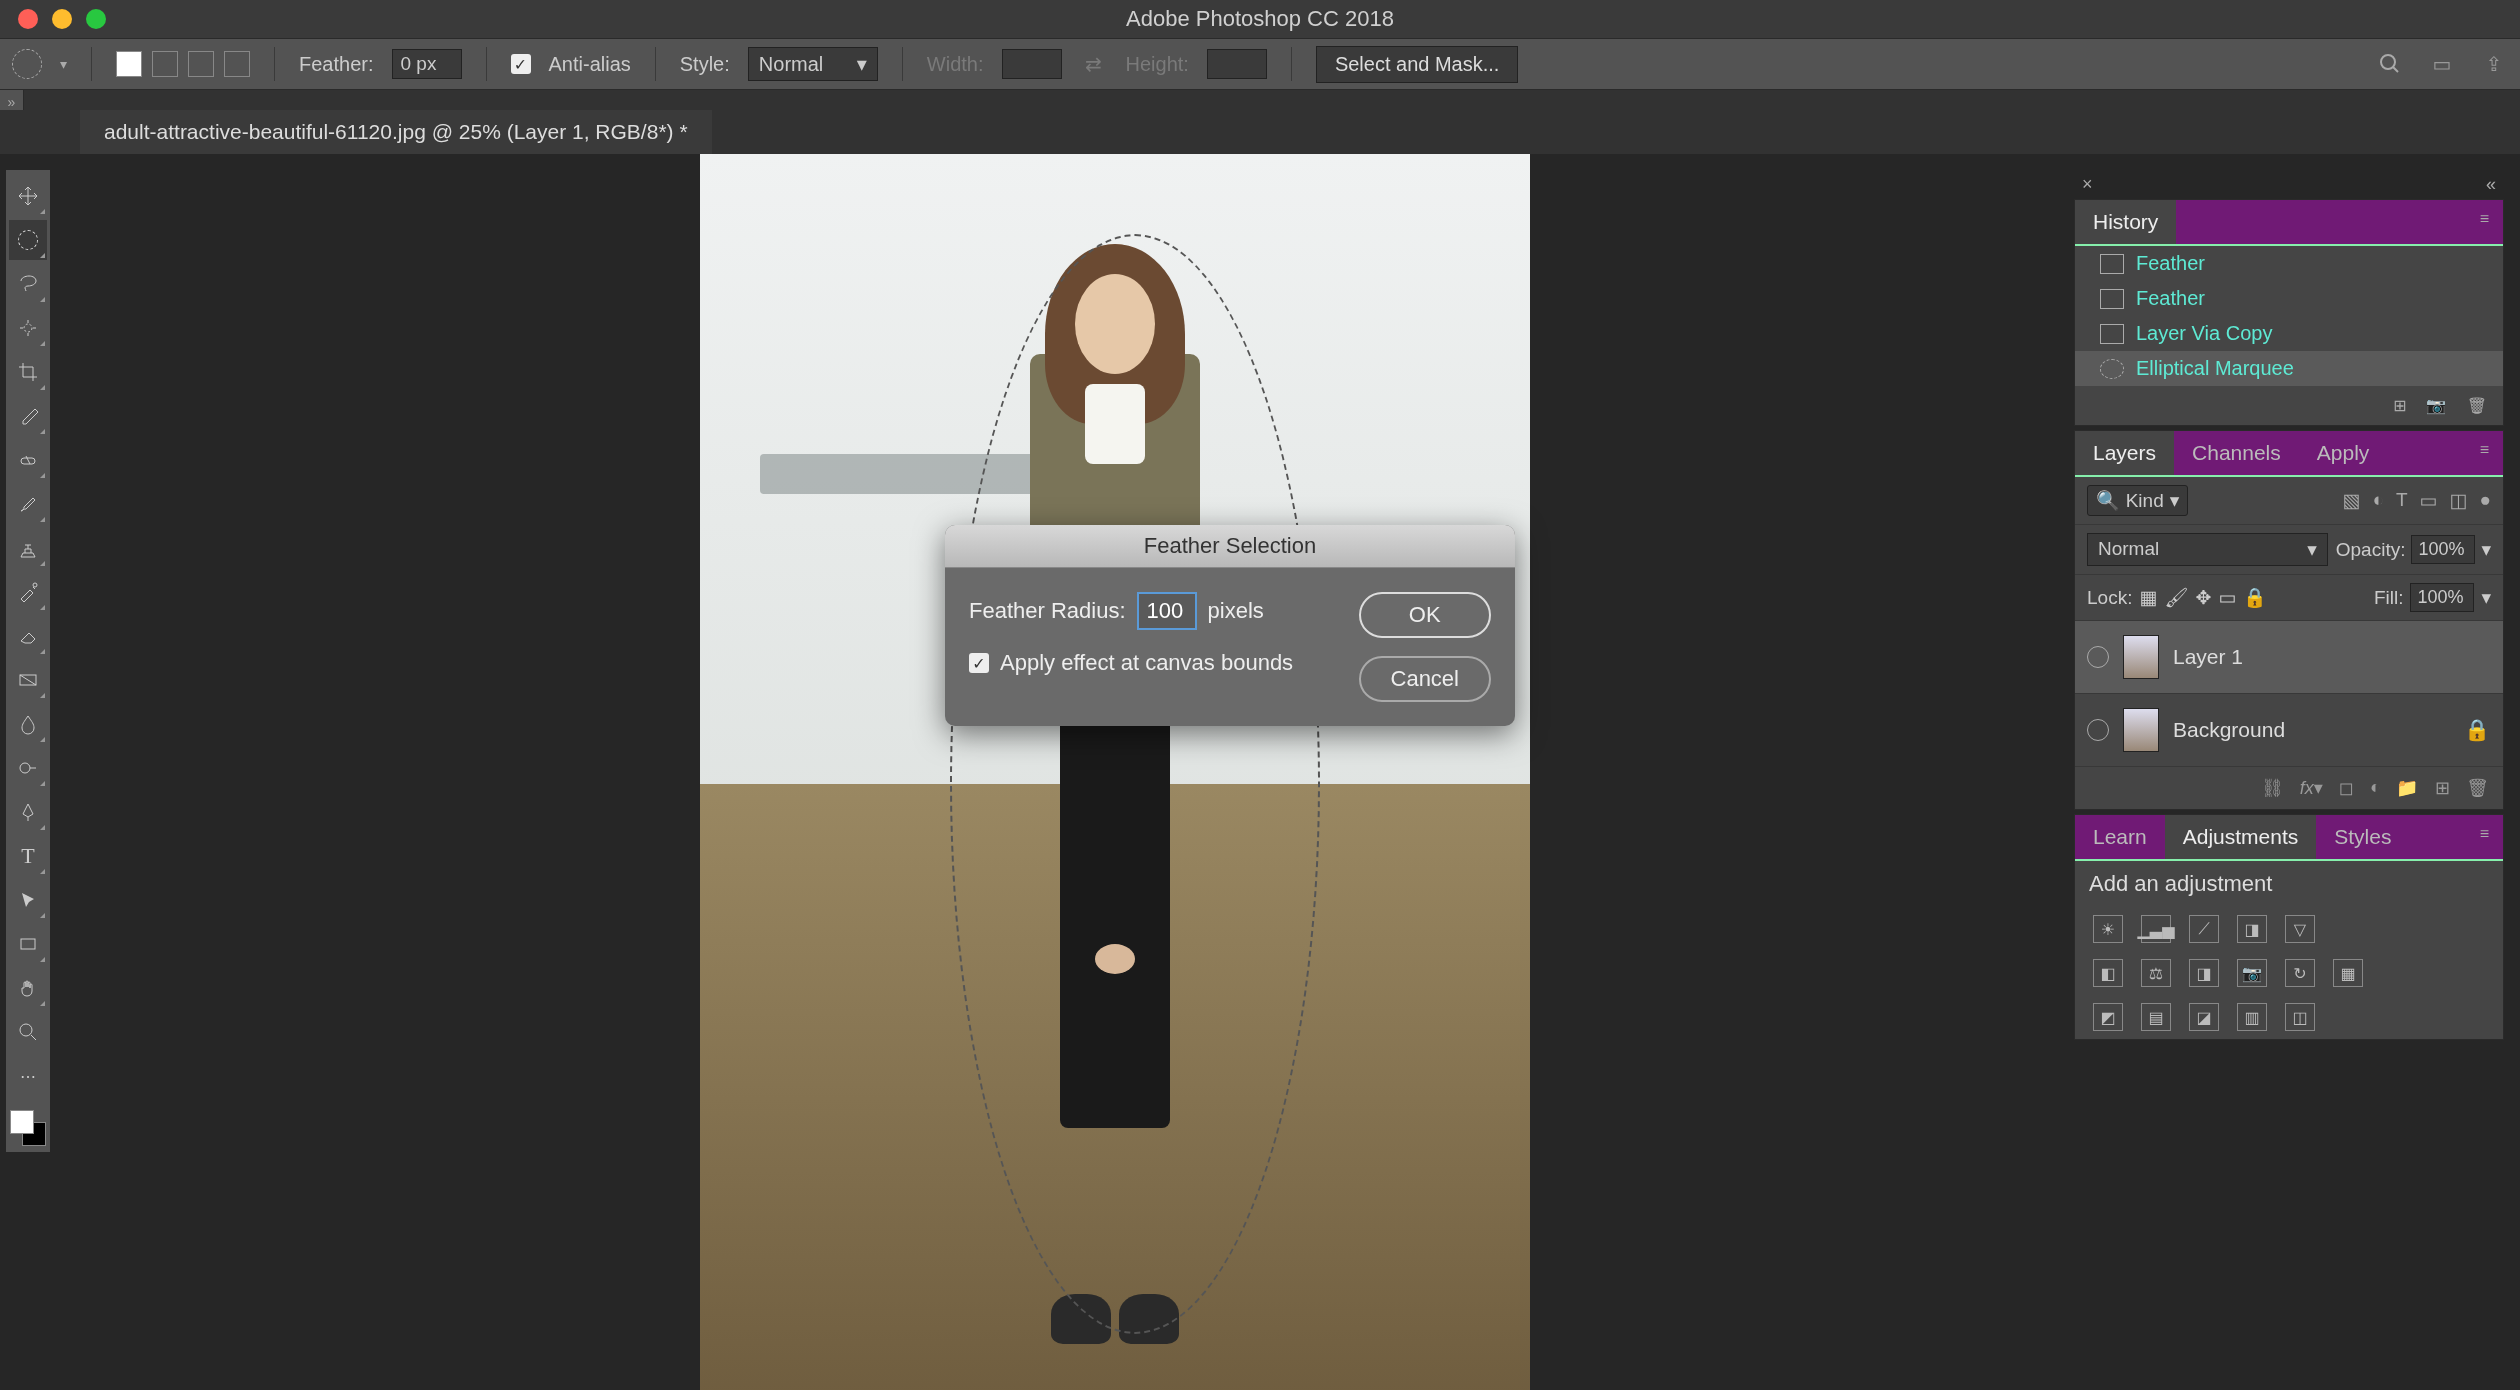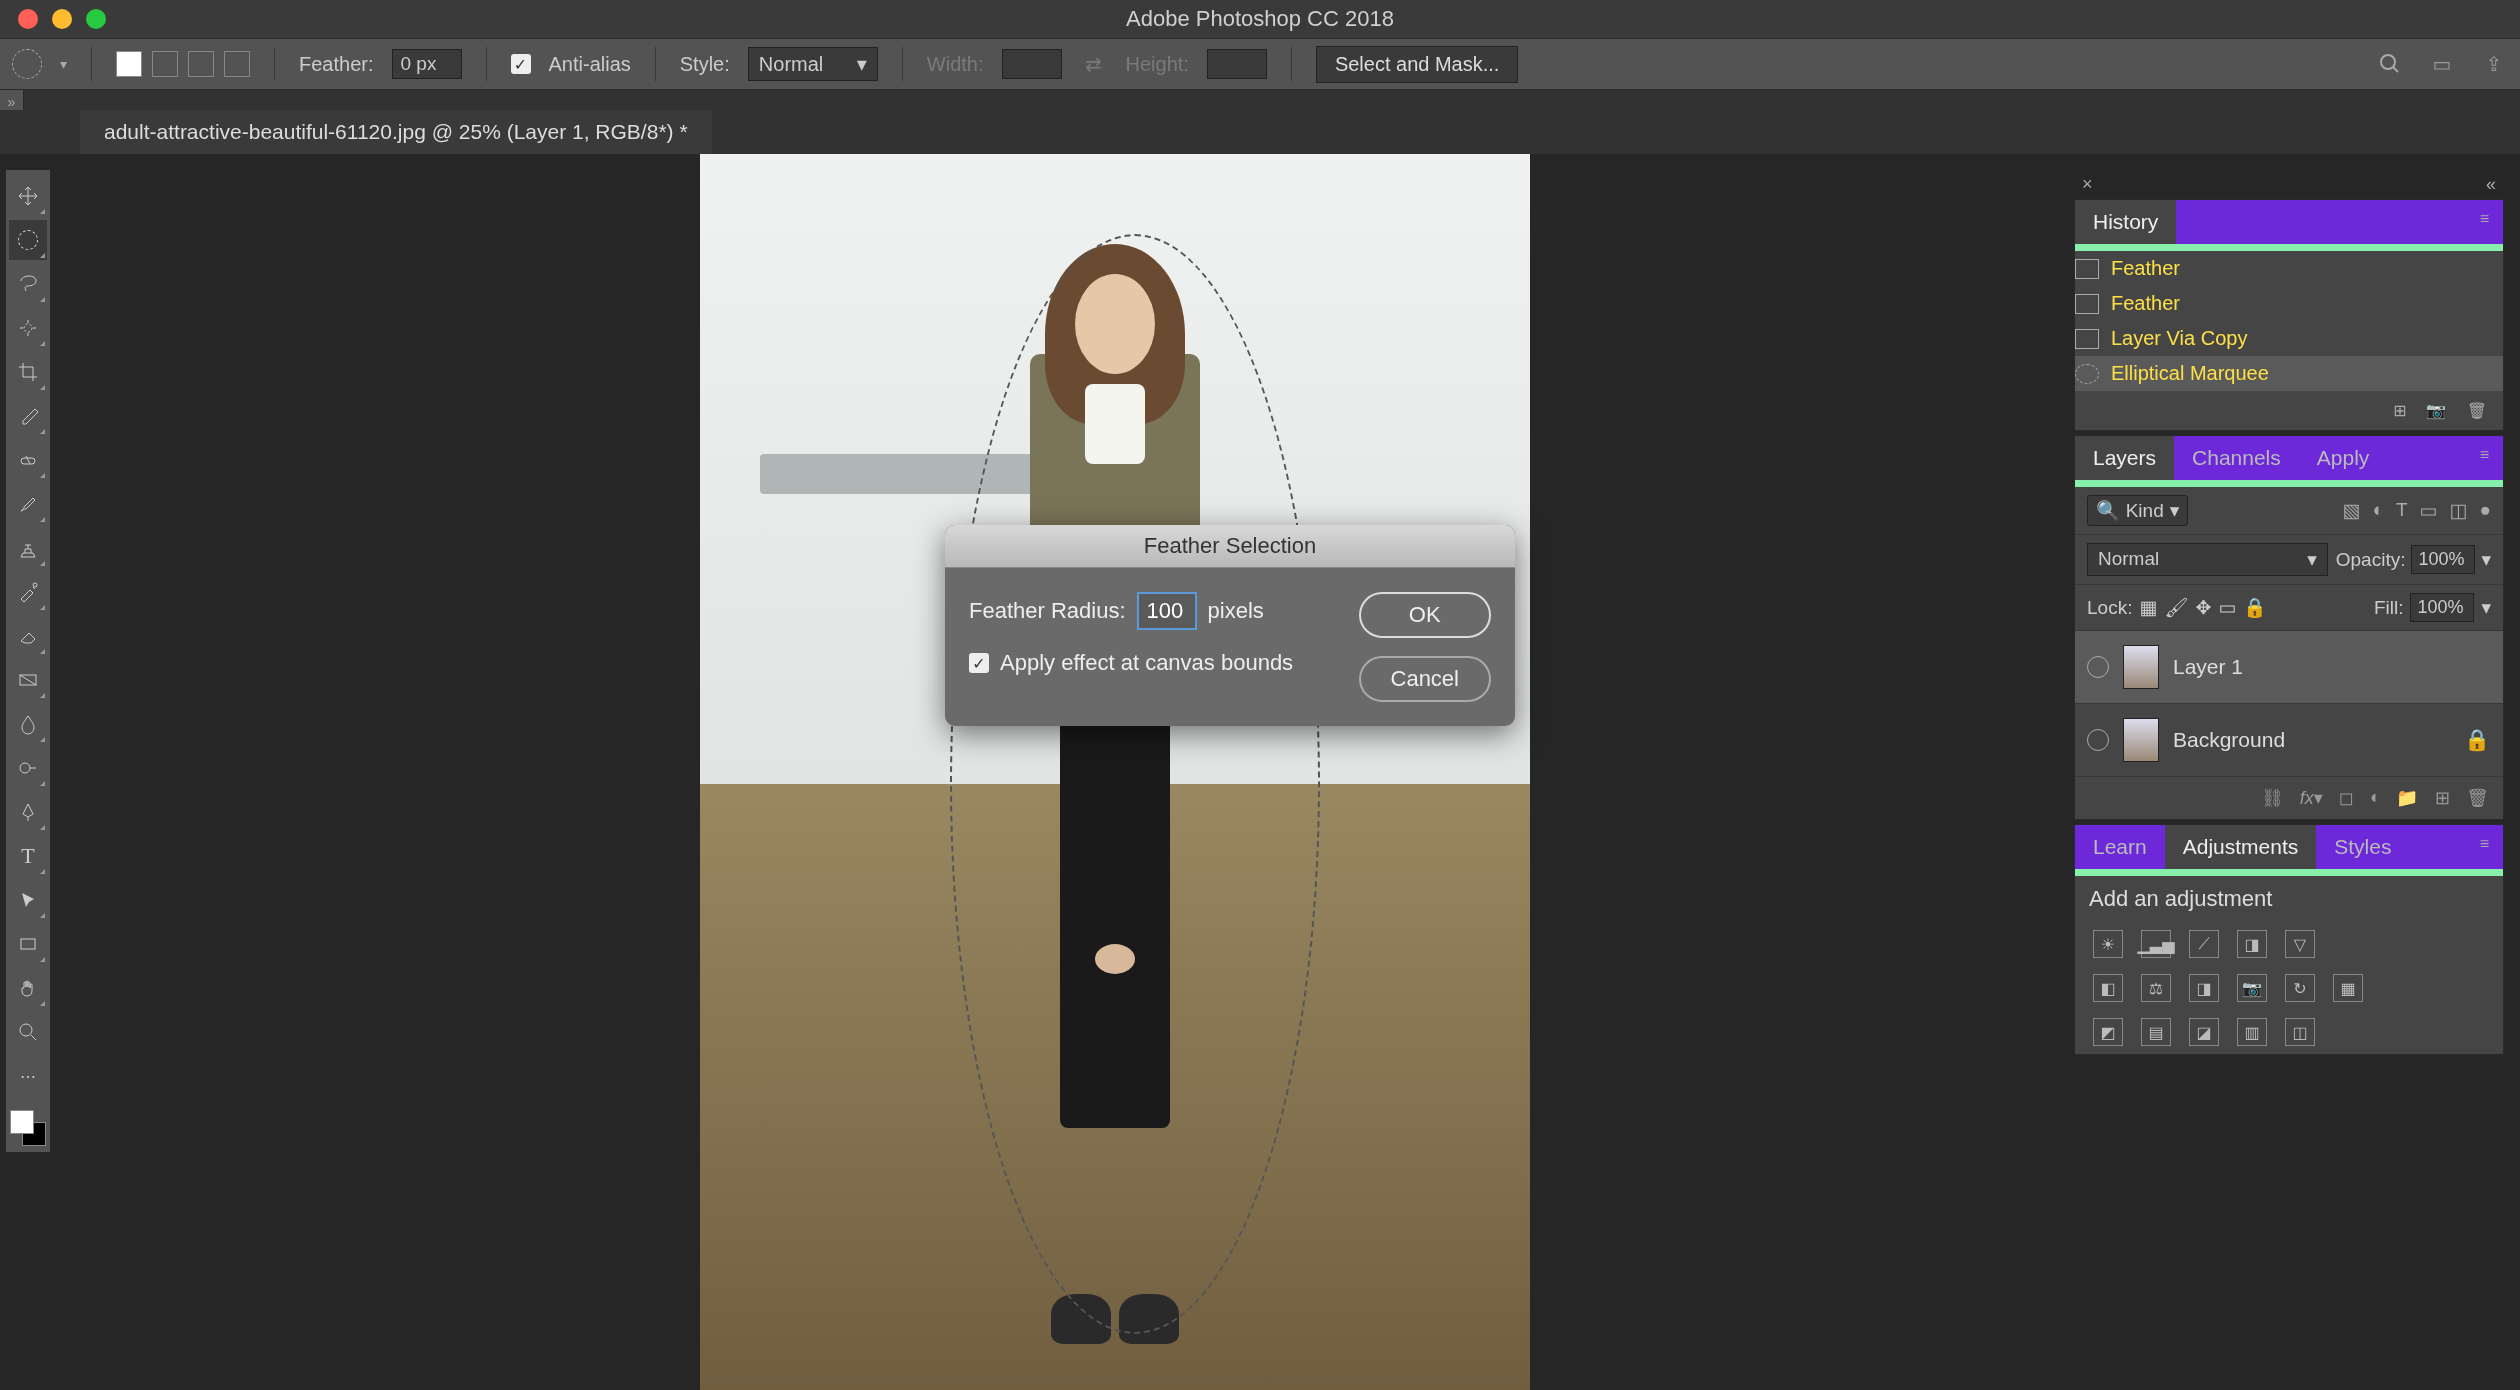--- a/index.html
+++ b/index.html
@@ -64,26 +64,26 @@
 .dlg-row{display:flex;align-items:center;gap:11px;margin-bottom:20px}
 .dlg-inp{background:#5a5a5a;border:2px solid #5a9ad8;color:#fff;padding:4px 8px;width:60px;font-size:22px}
 .dlg-inp::selection{background:#3a7ac8}
 .dlg-right{display:flex;flex-direction:column;gap:18px}
 .dbtn{border:2px solid #aaa;border-radius:24px;padding:8px 30px;background:transparent;color:#eee;font-size:22px;min-width:100px;text-align:center}
 
 .rightpanels{position:absolute;right:16px;top:170px;width:430px;display:flex;flex-direction:column;gap:0}
 .rp-hdr{display:flex;align-items:center;justify-content:space-between;padding:4px 8px}
 .rp-x{color:#aaa;font-size:18px}
 .panel{background:#454545;border:1px solid #2a2a2a;margin-bottom:4px}
-.ptabs{display:flex;background:#6d28d9;border-bottom:7px solid #86efac}
+.ptabs{display:flex;background:#701a75;border-bottom:2px solid #86efac}
 .ptab{padding:10px 18px;color:#bbb;font-size:21px}
 .ptab.on{background:#454545;color:#eee}
 .menu-ico{margin-left:auto;padding:10px 14px;color:#aaa}
 .hist-list{max-height:140px;overflow:hidden}
-.hist-item{display:flex;align-items:center;gap:12px;padding:6px 0;color:#fde047;font-size:20px}
+.hist-item{display:flex;align-items:center;gap:12px;padding:6px 25px;color:#5eead4;font-size:20px}
 .hist-item .hico{width:24px;height:20px;border:1px solid #aaa}
 .hist-item.sel{background:#5a5a5a}
 .hist-item.sel .hico{border-radius:50%;border-style:dashed}
 .hist-footer{display:flex;justify-content:flex-end;gap:20px;padding:10px 16px;color:#aaa}
 
 .lay-ctrl{padding:8px 12px;display:flex;align-items:center;gap:8px;color:#ccc;font-size:19px;border-bottom:1px solid #383838}
 .kind{background:#3a3a3a;border:1px solid #222;padding:3px 8px;display:flex;align-items:center;gap:6px;border-radius:3px}
 .filtico{margin-left:auto;display:flex;gap:12px;color:#aaa}
 .lay-row2{padding:8px 12px;display:flex;align-items:center;gap:8px;color:#ccc;font-size:19px;border-bottom:1px solid #383838}
 .blend{background:#3a3a3a;border:1px solid #222;padding:4px 10px;flex:1;display:flex;justify-content:space-between}

